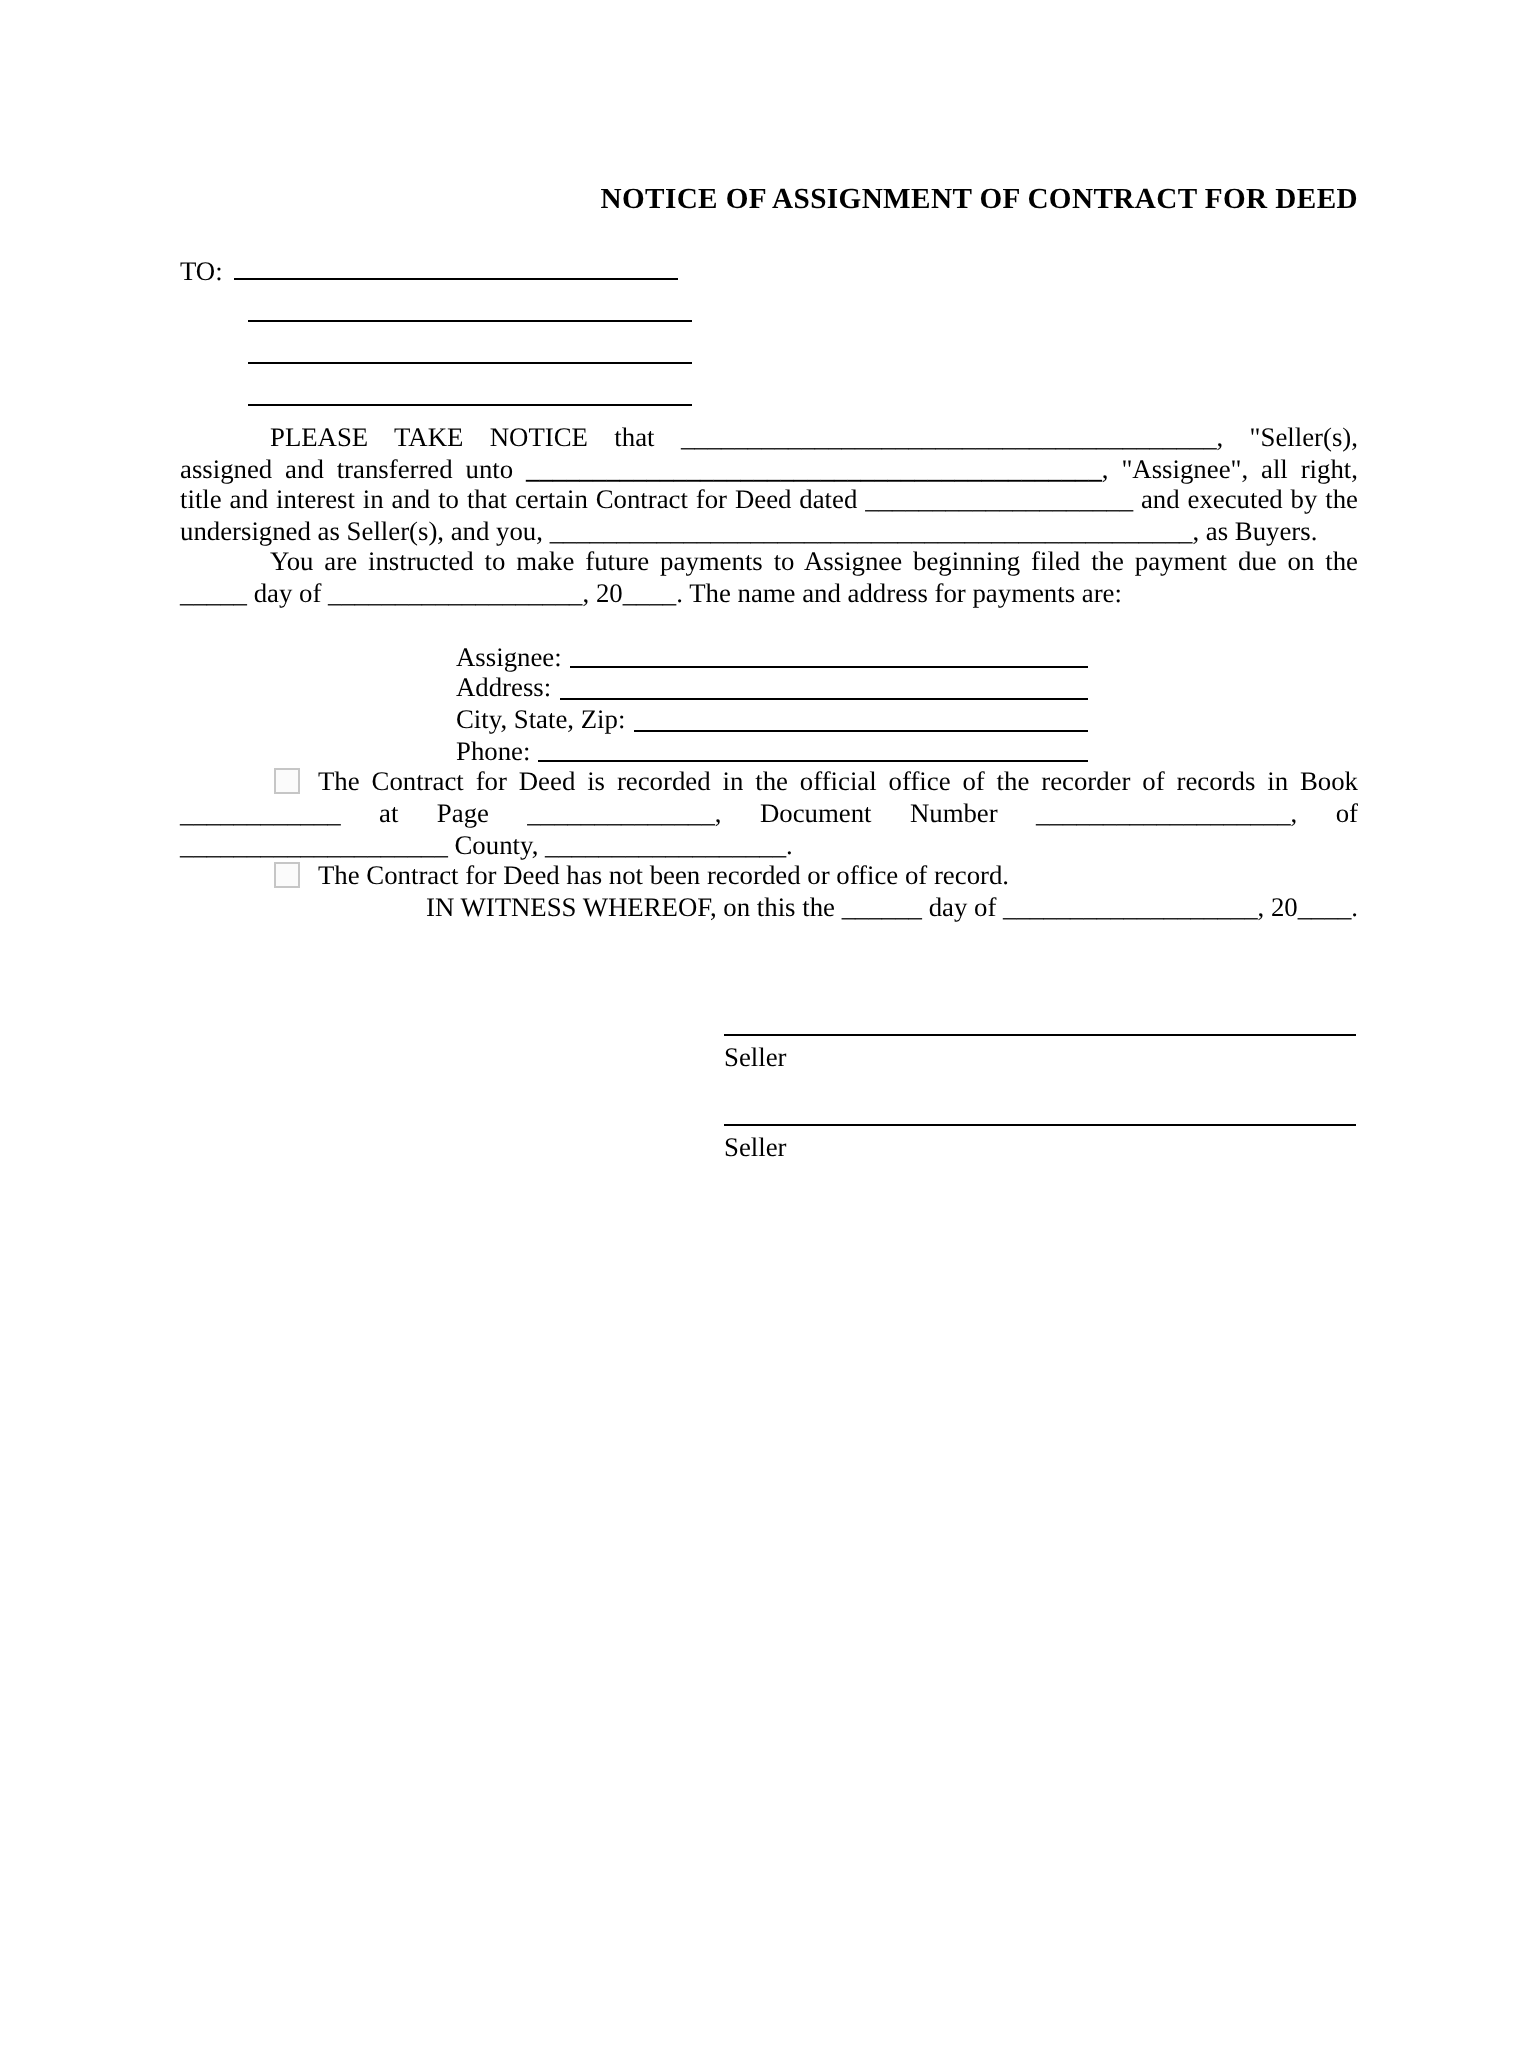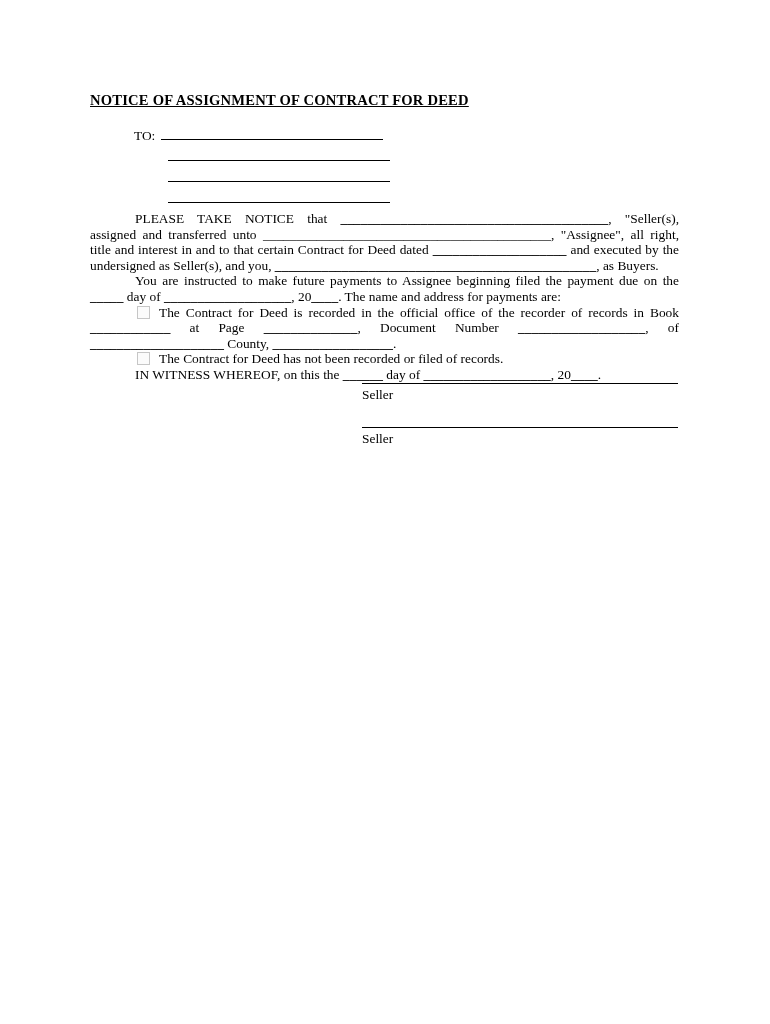--- a/index.html
+++ b/index.html
@@ -14,60 +14,59 @@
     font-size: 13.4px;
     line-height: 15.6px;
     padding: 92px 91px 0 90px;
     overflow: hidden;
   }
   .title {
     margin: 0;
     font-size: 14.6px;
     line-height: 17px;
     font-weight: bold;
-    text-decoration: underline;
-    text-align: left;
+    text-align: right;
     letter-spacing: 0.2px;
   }
-  .to-block { margin-top: 18px; margin-left: 44px; }
+  .to-block { margin-top: 18px; }
   .to-row { height: 21px; }
   .to-row.indent { padding-left: 28px; }
   .to-label { display: inline-block; }
   .to-line {
     display: inline-block;
     width: 222px;
     height: 13px;
     border-bottom: 1px solid #000;
     margin-left: 6px;
     vertical-align: baseline;
   }
   p.para { margin: 0; }
   .justify { text-align: justify; }
   .notice-para { margin-top: 7px; text-indent: 45px; }
   .payment-para { margin-top: 14px; text-indent: 45px; }
-  .blank { white-space: nowrap; letter-spacing: 0; font-weight: bold; }
-  .blank.bold { font-weight: normal; }
+  .blank { white-space: nowrap; letter-spacing: 0; }
+  .blank.bold { font-weight: bold; }
   .payee-block { margin: 16px 0 0 138px; width: 316px; }
   .payee-row { display: flex; height: 15.7px; }
   .payee-label { flex: 0 0 auto; white-space: pre; }
   .fill-line { flex: 1 1 auto; border-bottom: 1px solid #000; margin: 0 0 2px 4px; }
   .select-prompt { margin-top: 15px; padding-left: 45px; }
   .option-para { margin-top: 15px; text-indent: 47px; }
   .option-para.single { text-align: left; }
   .checkbox {
     display: inline-block;
     width: 13px;
     height: 13px;
     border: 1px solid #c6c6c6;
     background: #fbfbfb;
     margin-right: 9px;
     vertical-align: -2px;
   }
-  .witness-para { margin-top: 45px; text-indent: 45px; text-align: left; }
-  .sig-area { margin-left: 272px; }
+  .witness-para { margin-top: 45px; text-indent: 45px; text-align: right; }
+  .sig-area { margin-top: 56px; margin-left: 272px; }
   .sig-block + .sig-block { margin-top: 25px; }
   .sig-line { width: 316px; height: 0; border-bottom: 1px solid #000; }
   .sig-label { margin-top: 3px; }
 </style>
 </head>
 <body>
 
 <div class="page">
 
   <h1 class="title">NOTICE OF ASSIGNMENT OF CONTRACT FOR DEED</h1>
@@ -78,25 +77,43 @@
     </div>
     <div class="to-row indent"><span class="to-line"></span></div>
     <div class="to-row indent"><span class="to-line"></span></div>
     <div class="to-row indent"><span class="to-line"></span></div>
   </div>
 
   <p class="para justify notice-para"><span>PLEASE TAKE NOTICE that </span><span class="blank">________________________________________</span><span>, "Seller(s), assigned and transferred unto </span><span class="blank bold">___________________________________________</span><span>, "Assignee", all right, title and interest in and to that certain Contract for Deed dated </span><span class="blank">____________________</span><span> and executed by the undersigned as Seller(s), and you, </span><span class="blank">________________________________________________</span><span>, as Buyers.</span></p>
 
   <p class="para justify payment-para"><span>You are instructed to make future payments to Assignee beginning filed the payment due on the </span><span class="blank">_____</span><span> day of </span><span class="blank">___________________</span><span>, 20</span><span class="blank">____</span><span>. The name and address for payments are:</span></p>
 
+  <div class="payee-block">
+    <div class="payee-row">
+      <span class="payee-label">Assignee:</span>
+        <span class="fill-line"></span>
+    </div>
+    <div class="payee-row">
+      <span class="payee-label">Address:</span>
+        <span class="fill-line"></span>
+    </div>
+    <div class="payee-row">
+      <span class="payee-label">City, State, Zip:</span>
+        <span class="fill-line"></span>
+    </div>
+    <div class="payee-row">
+      <span class="payee-label">Phone:</span>
+        <span class="fill-line"></span>
+    </div>
+  </div>
 
 
   <p class="para justify option-para"><span class="checkbox"></span><span>The Contract for Deed is recorded in the official office of the recorder of records in Book </span><span class="blank">____________</span><span> at Page </span><span class="blank">______________</span><span>, Document Number </span><span class="blank">___________________</span><span>, of </span><span class="blank">____________________</span><span> County, </span><span class="blank">__________________</span><span>.</span></p>
 
-  <p class="para option-para single"><span class="checkbox"></span><span>The Contract for Deed has not been recorded or filed of records.</span></p>
+  <p class="para option-para single"><span class="checkbox"></span><span>The Contract for Deed has not been recorded or office of record.</span></p>
 
   <p class="para witness-para"><span>IN WITNESS WHEREOF, on this the </span><span class="blank">______</span><span> day of </span><span class="blank">___________________</span><span>, 20</span><span class="blank">____</span><span>.</span></p>
 
   <div class="sig-area">
     <div class="sig-block">
       <div class="sig-line"></div>
       <div class="sig-label">Seller</div>
     </div>
     <div class="sig-block">
       <div class="sig-line"></div>

